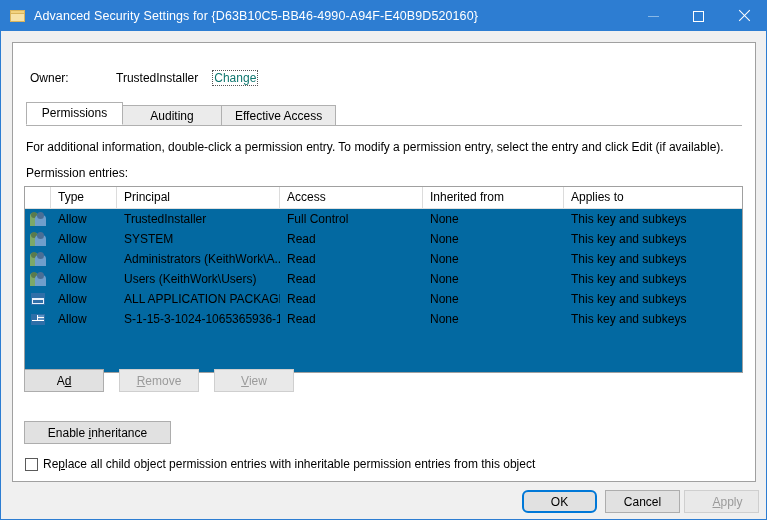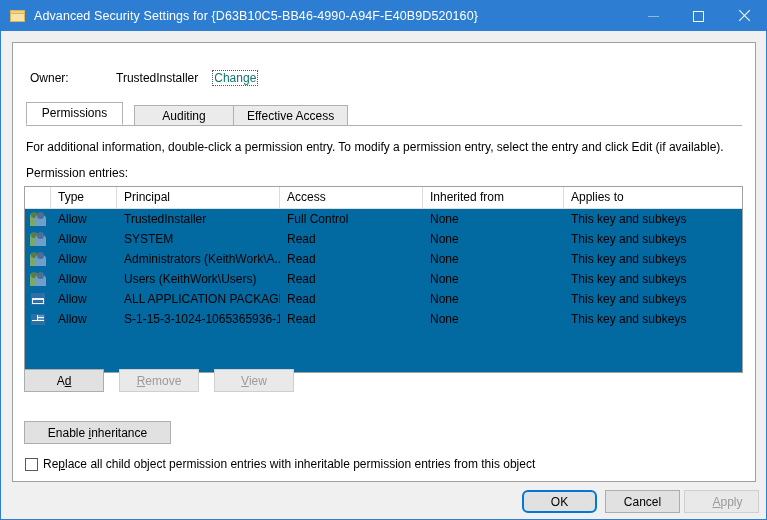--- a/index.html
+++ b/index.html
@@ -159,21 +159,21 @@
   }
   .tab.active {
     background: #ffffff;
     height: 23px;
     line-height: 21px;
     position: relative;
     z-index: 2;
     border-bottom: 1px solid #ffffff;
   }
   .tab.t-permissions { min-width: 97px; }
-  .tab.t-auditing { min-width: 100px; margin-left: 12px; }
+  .tab.t-auditing { min-width: 100px; }
   .tab.t-effective { min-width: 103px; }
 
   
   .info-text {
     position: absolute;
     left: 13px;
     top: 97px;
     font-size: 12px;
     white-space: nowrap;
   }

